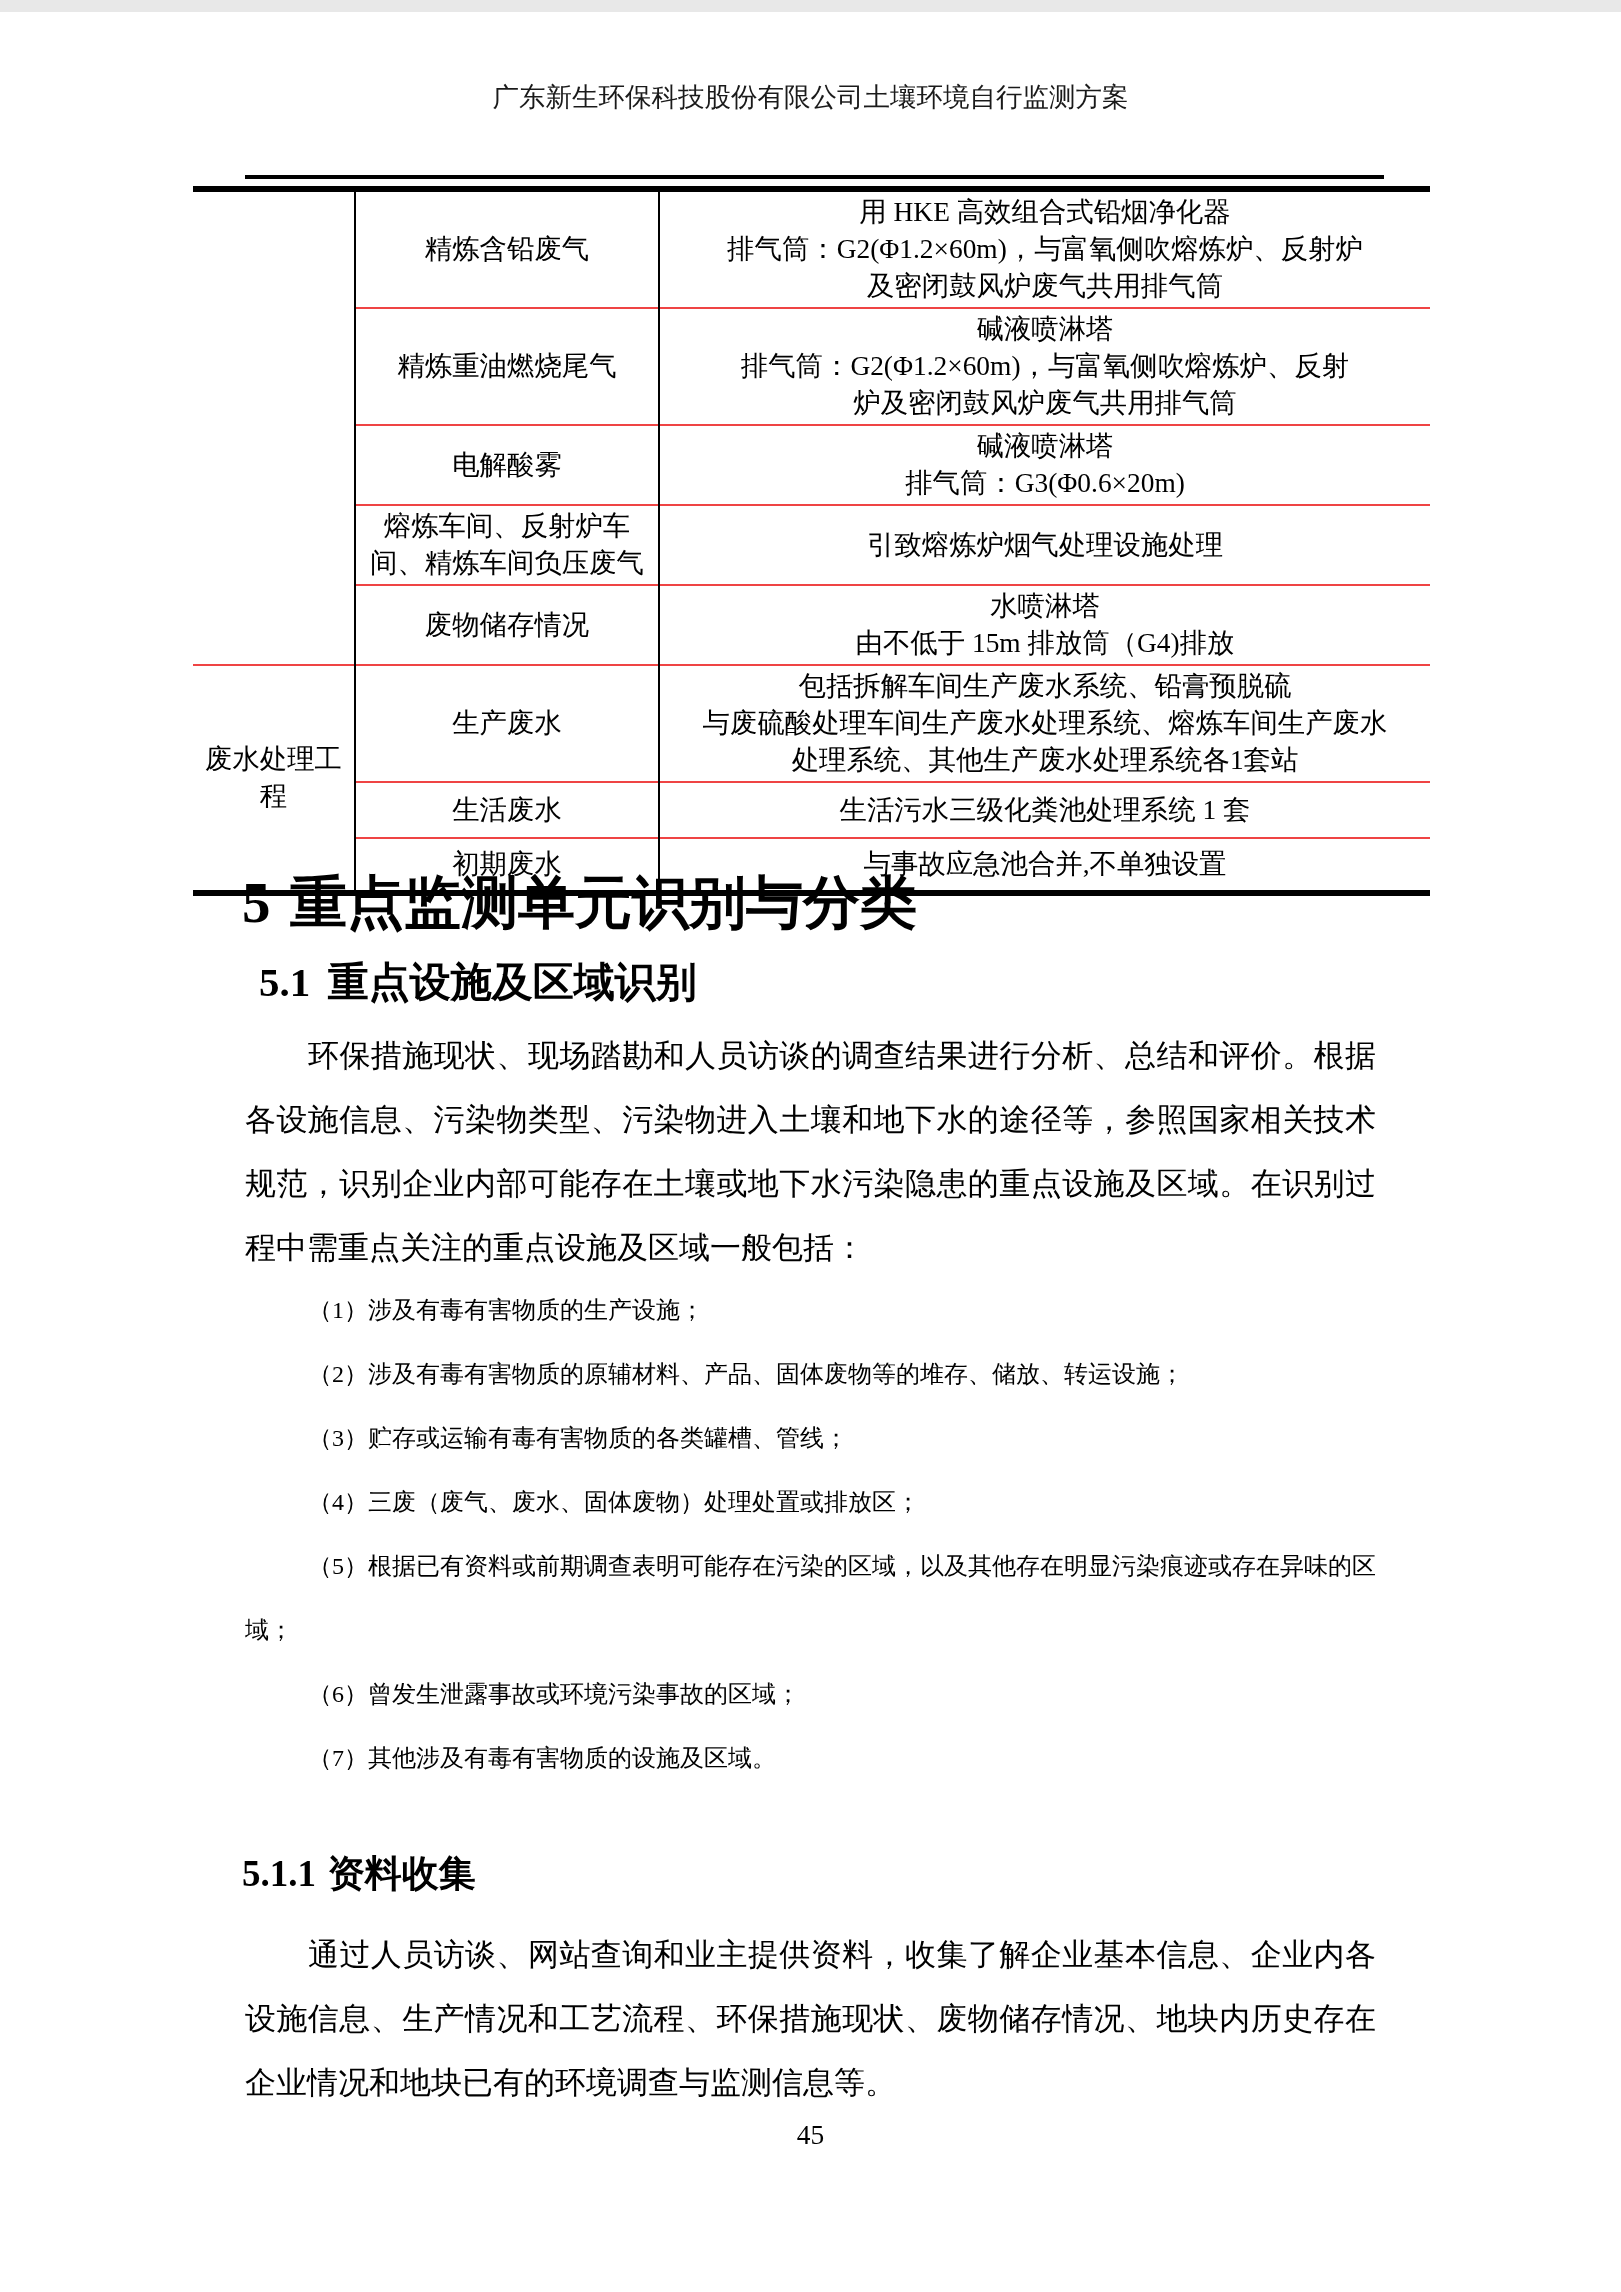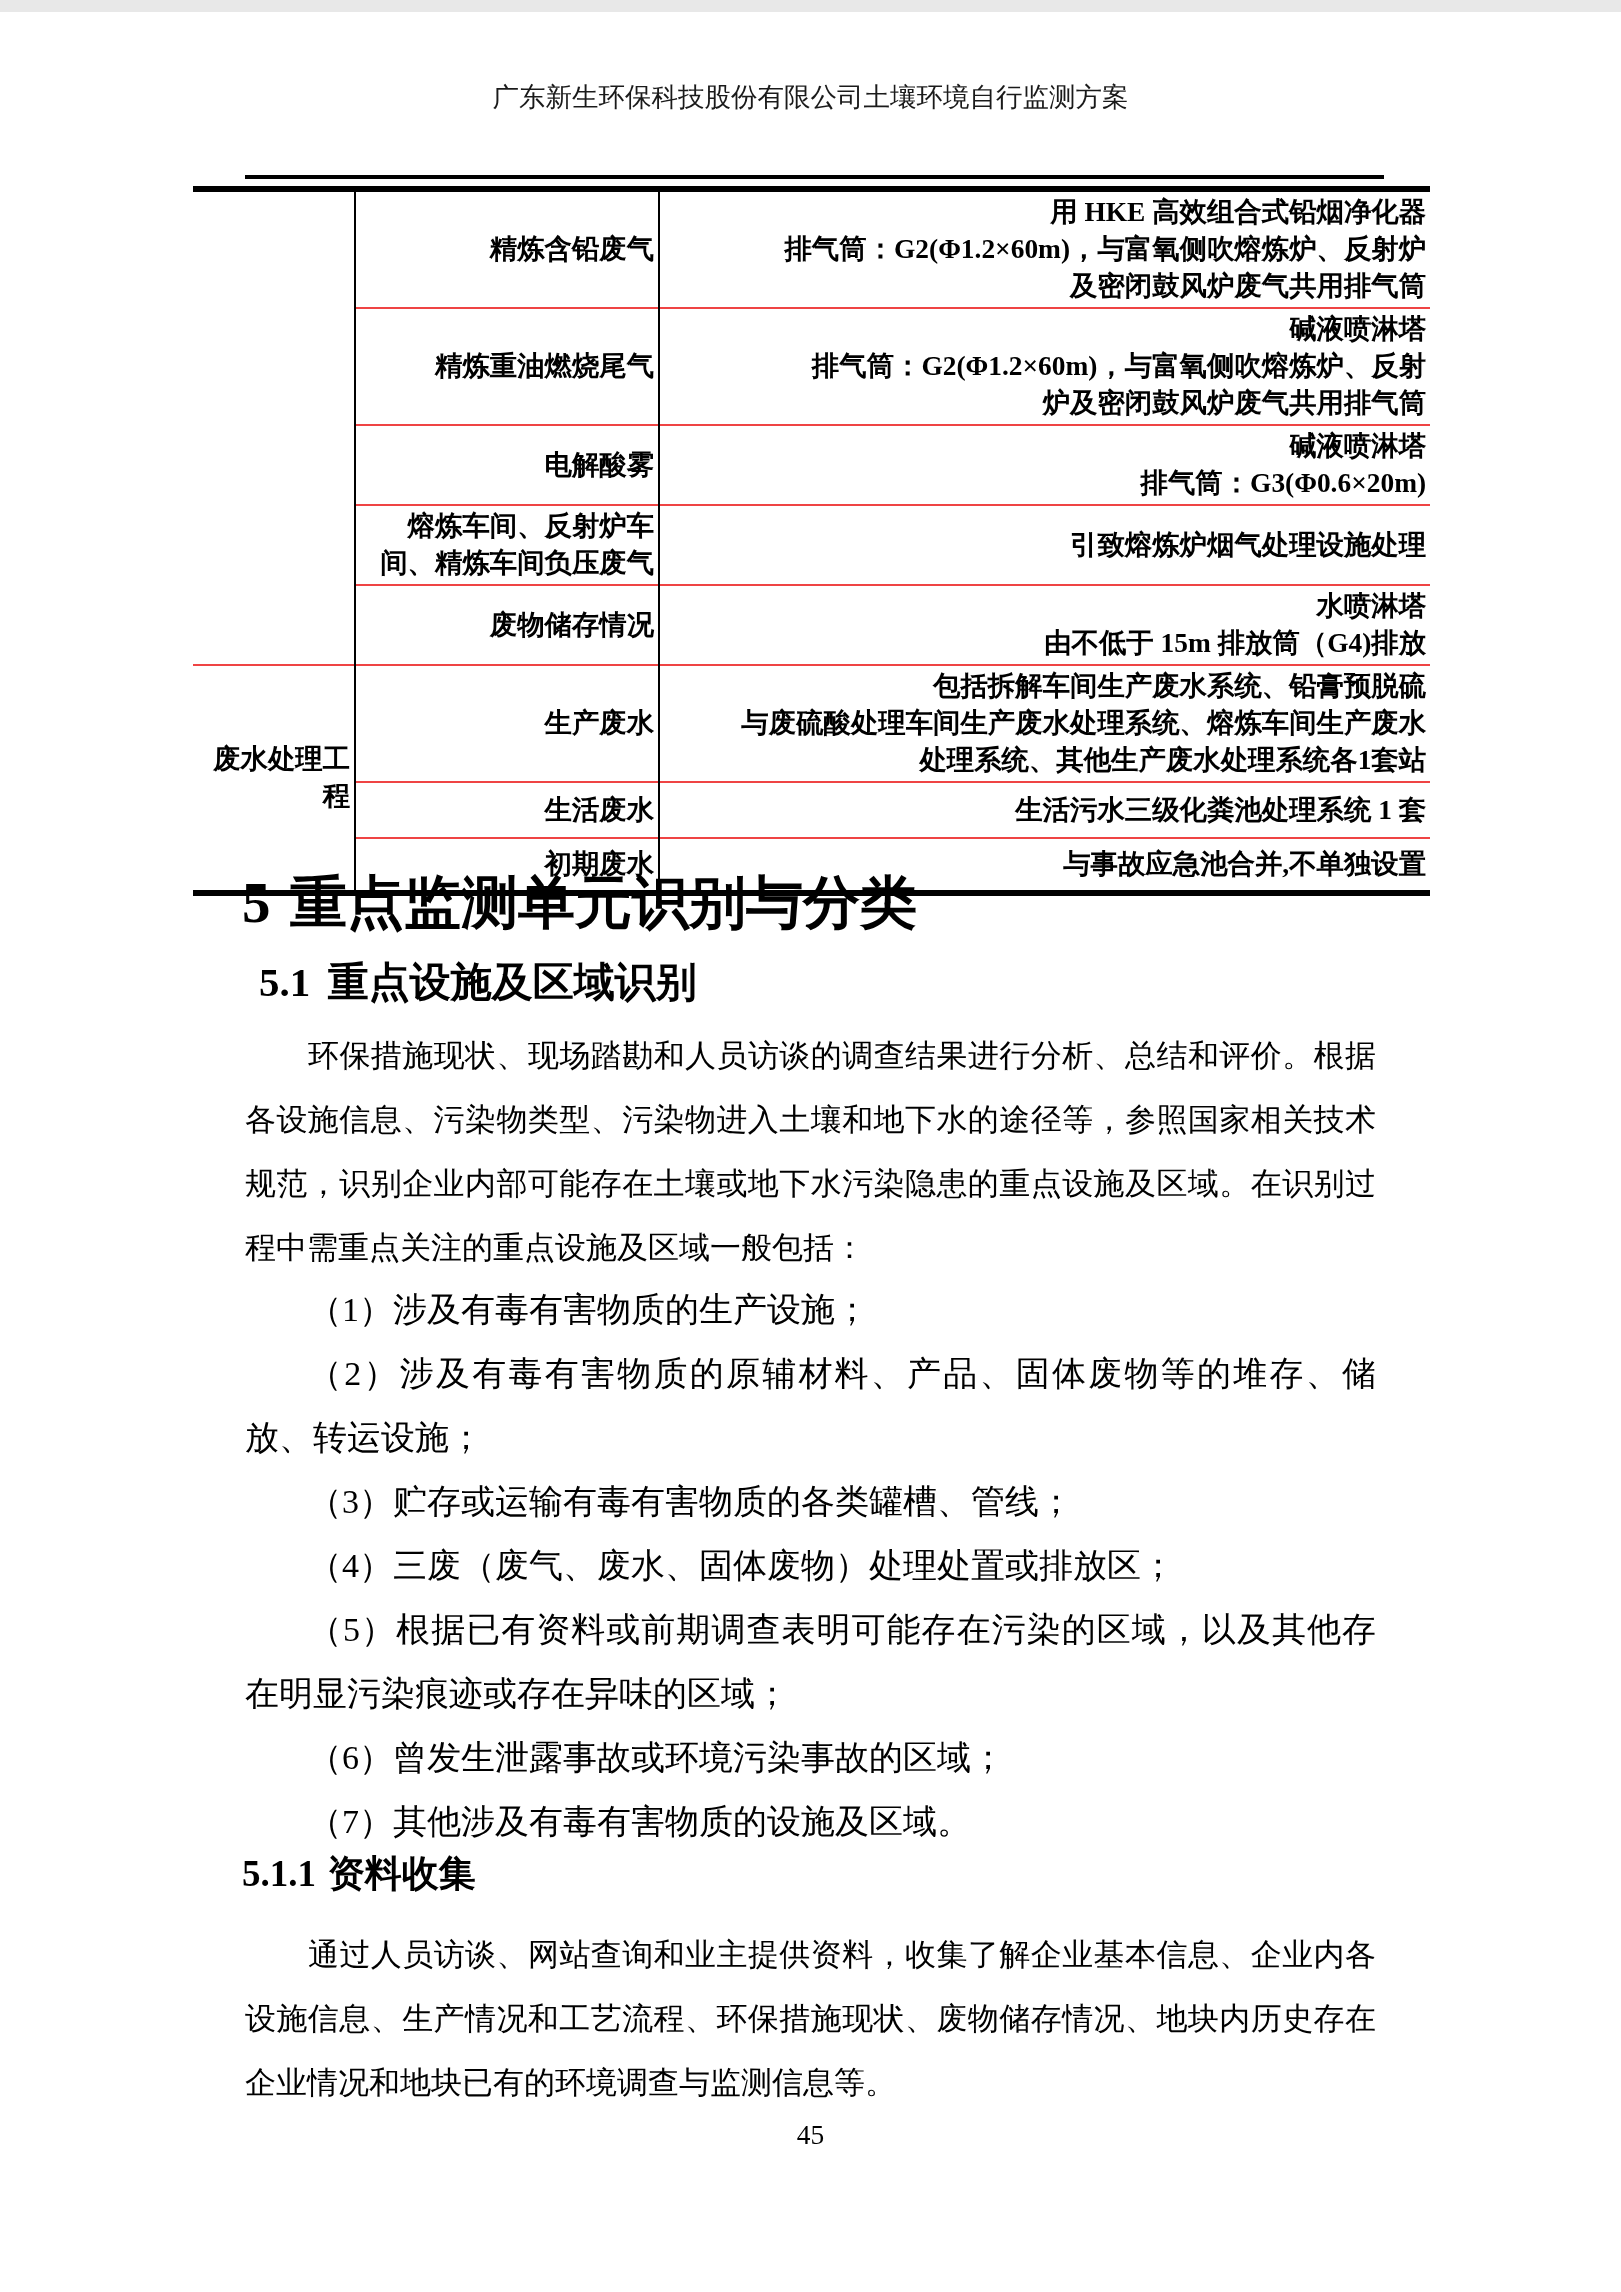--- a/index.html
+++ b/index.html
@@ -41,25 +41,24 @@
     top: 174px;
     width: 1237px;
     border-collapse: collapse;
     table-layout: fixed;
     border-top: 6.9px solid #000;
     border-bottom: 6.9px solid #000;
     font-size: 27.4px;
   }
   table.doc-table td {
     vertical-align: middle;
-    text-align: right;
+    text-align: center;
     padding: 2px 3.9px;
     line-height: 37px;
     overflow: visible;
-    font-weight: bold;
   }
   table.doc-table tr td { border-top: 2px solid #ef4444; }
   table.doc-table tr.first td { border-top: none; }
   td.c2 {
     border-left: 2px solid #000;
     border-right: 2px solid #000;
   }
   .tl { white-space: nowrap; }
   .heading {
     position: absolute;
@@ -80,21 +79,21 @@
     font-size: 31px;
     line-height: 64px;
     text-align: justify;
     text-indent: 63px;
     margin: 0;
   }
   .p1 { top: 1012px; }
   .list-block { position: absolute; left: 245px; top: 1266px; width: 1131px; }
   .list-block p {
     margin: 0;
-    font-size: 34px;
+    font-size: 24px;
     line-height: 64px;
     text-align: justify;
     text-indent: 63px;
   }
   .p2 { top: 1911px; }
   .page-number {
     position: absolute;
     left: 0;
     top: 2107px;
     width: 100%;

